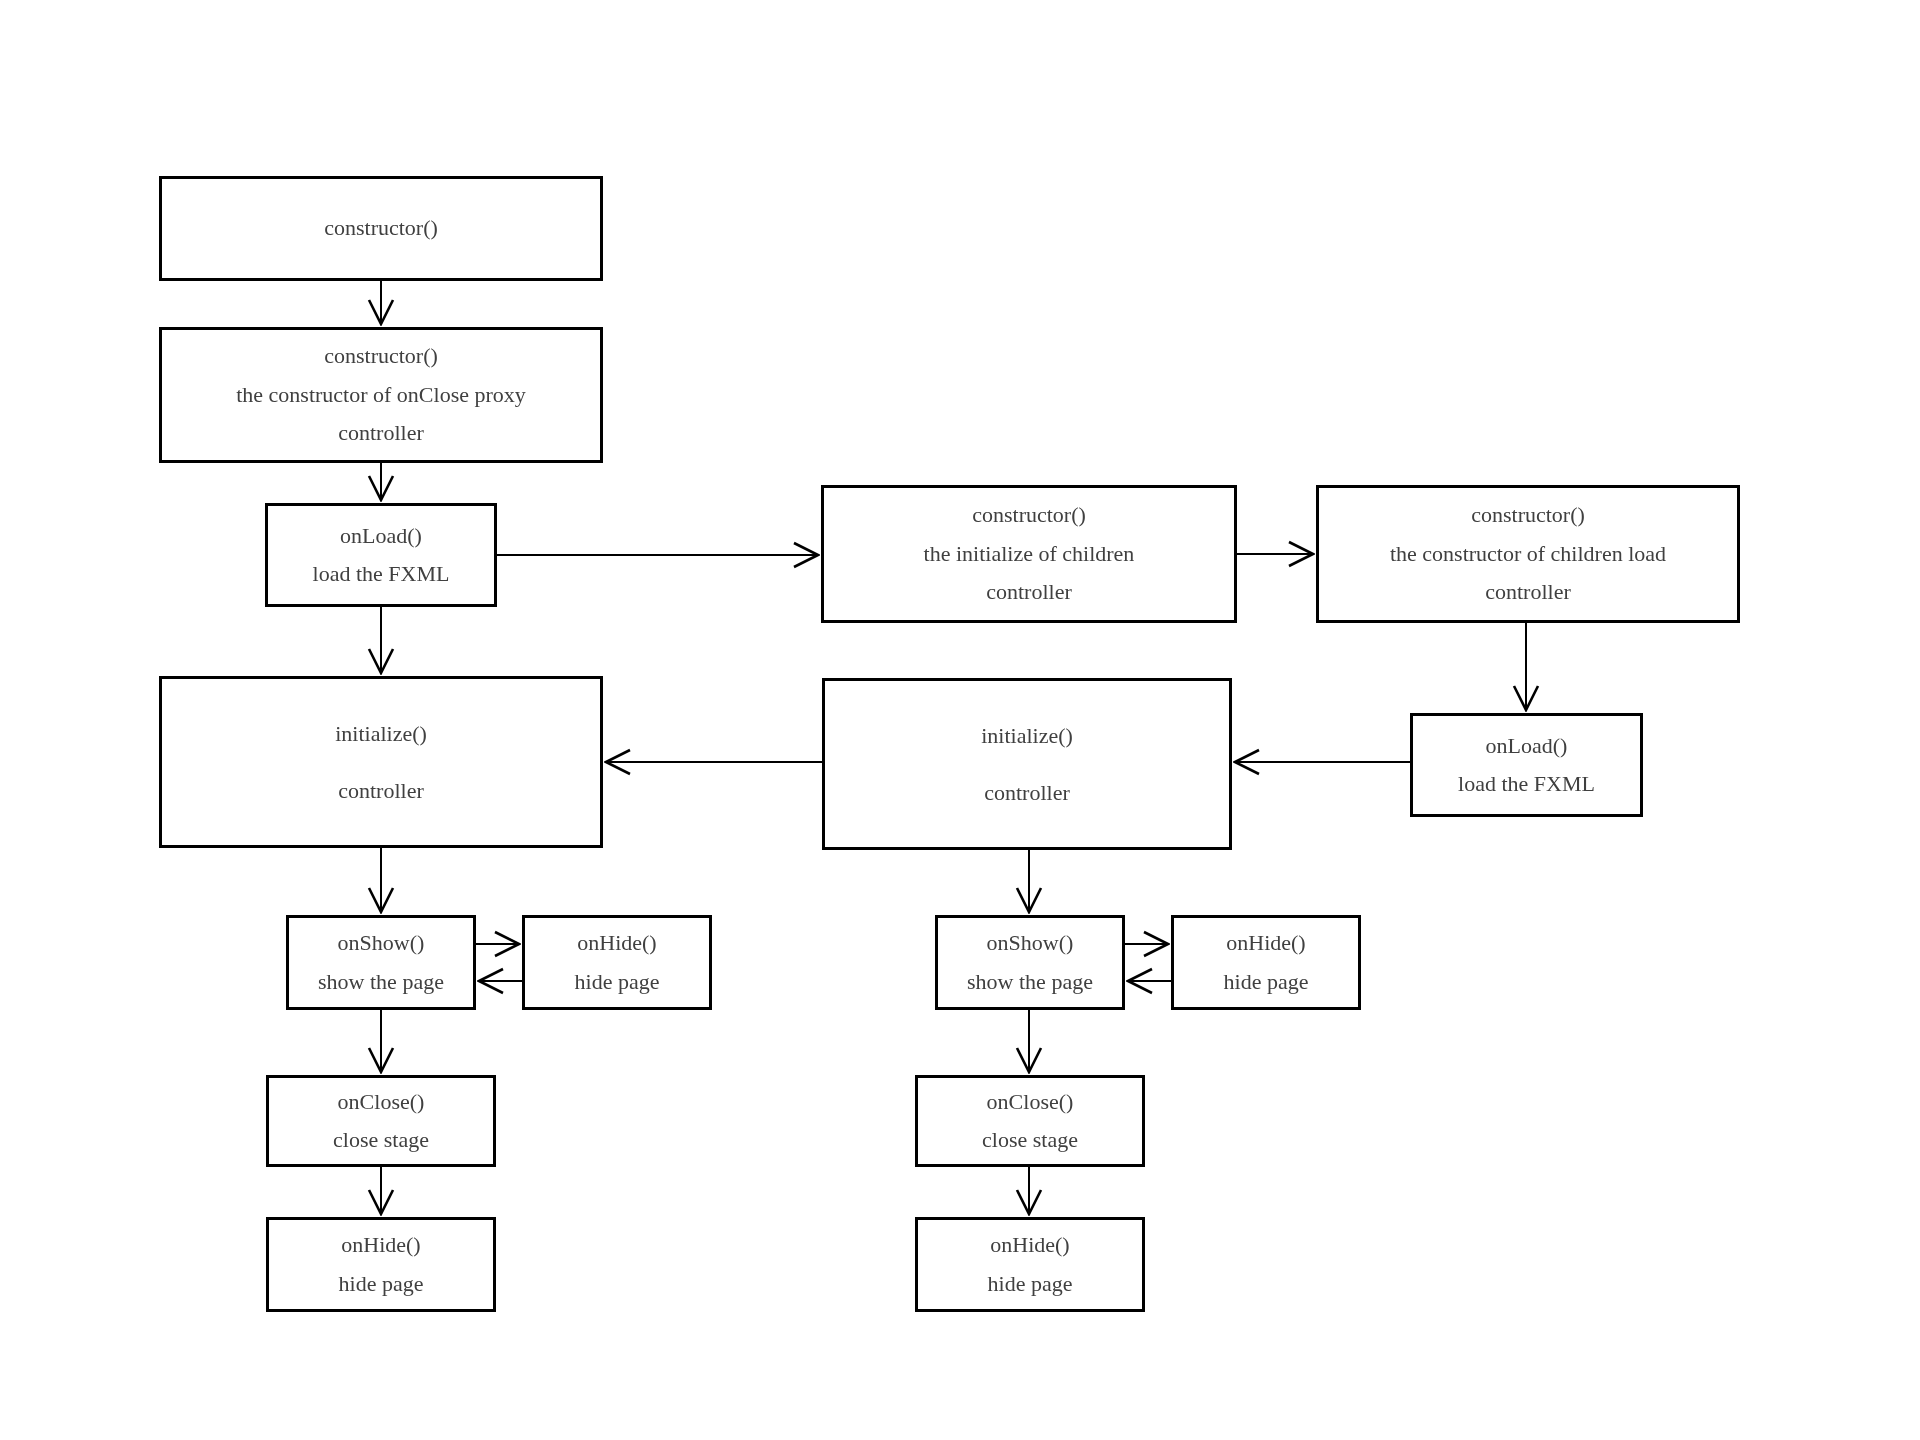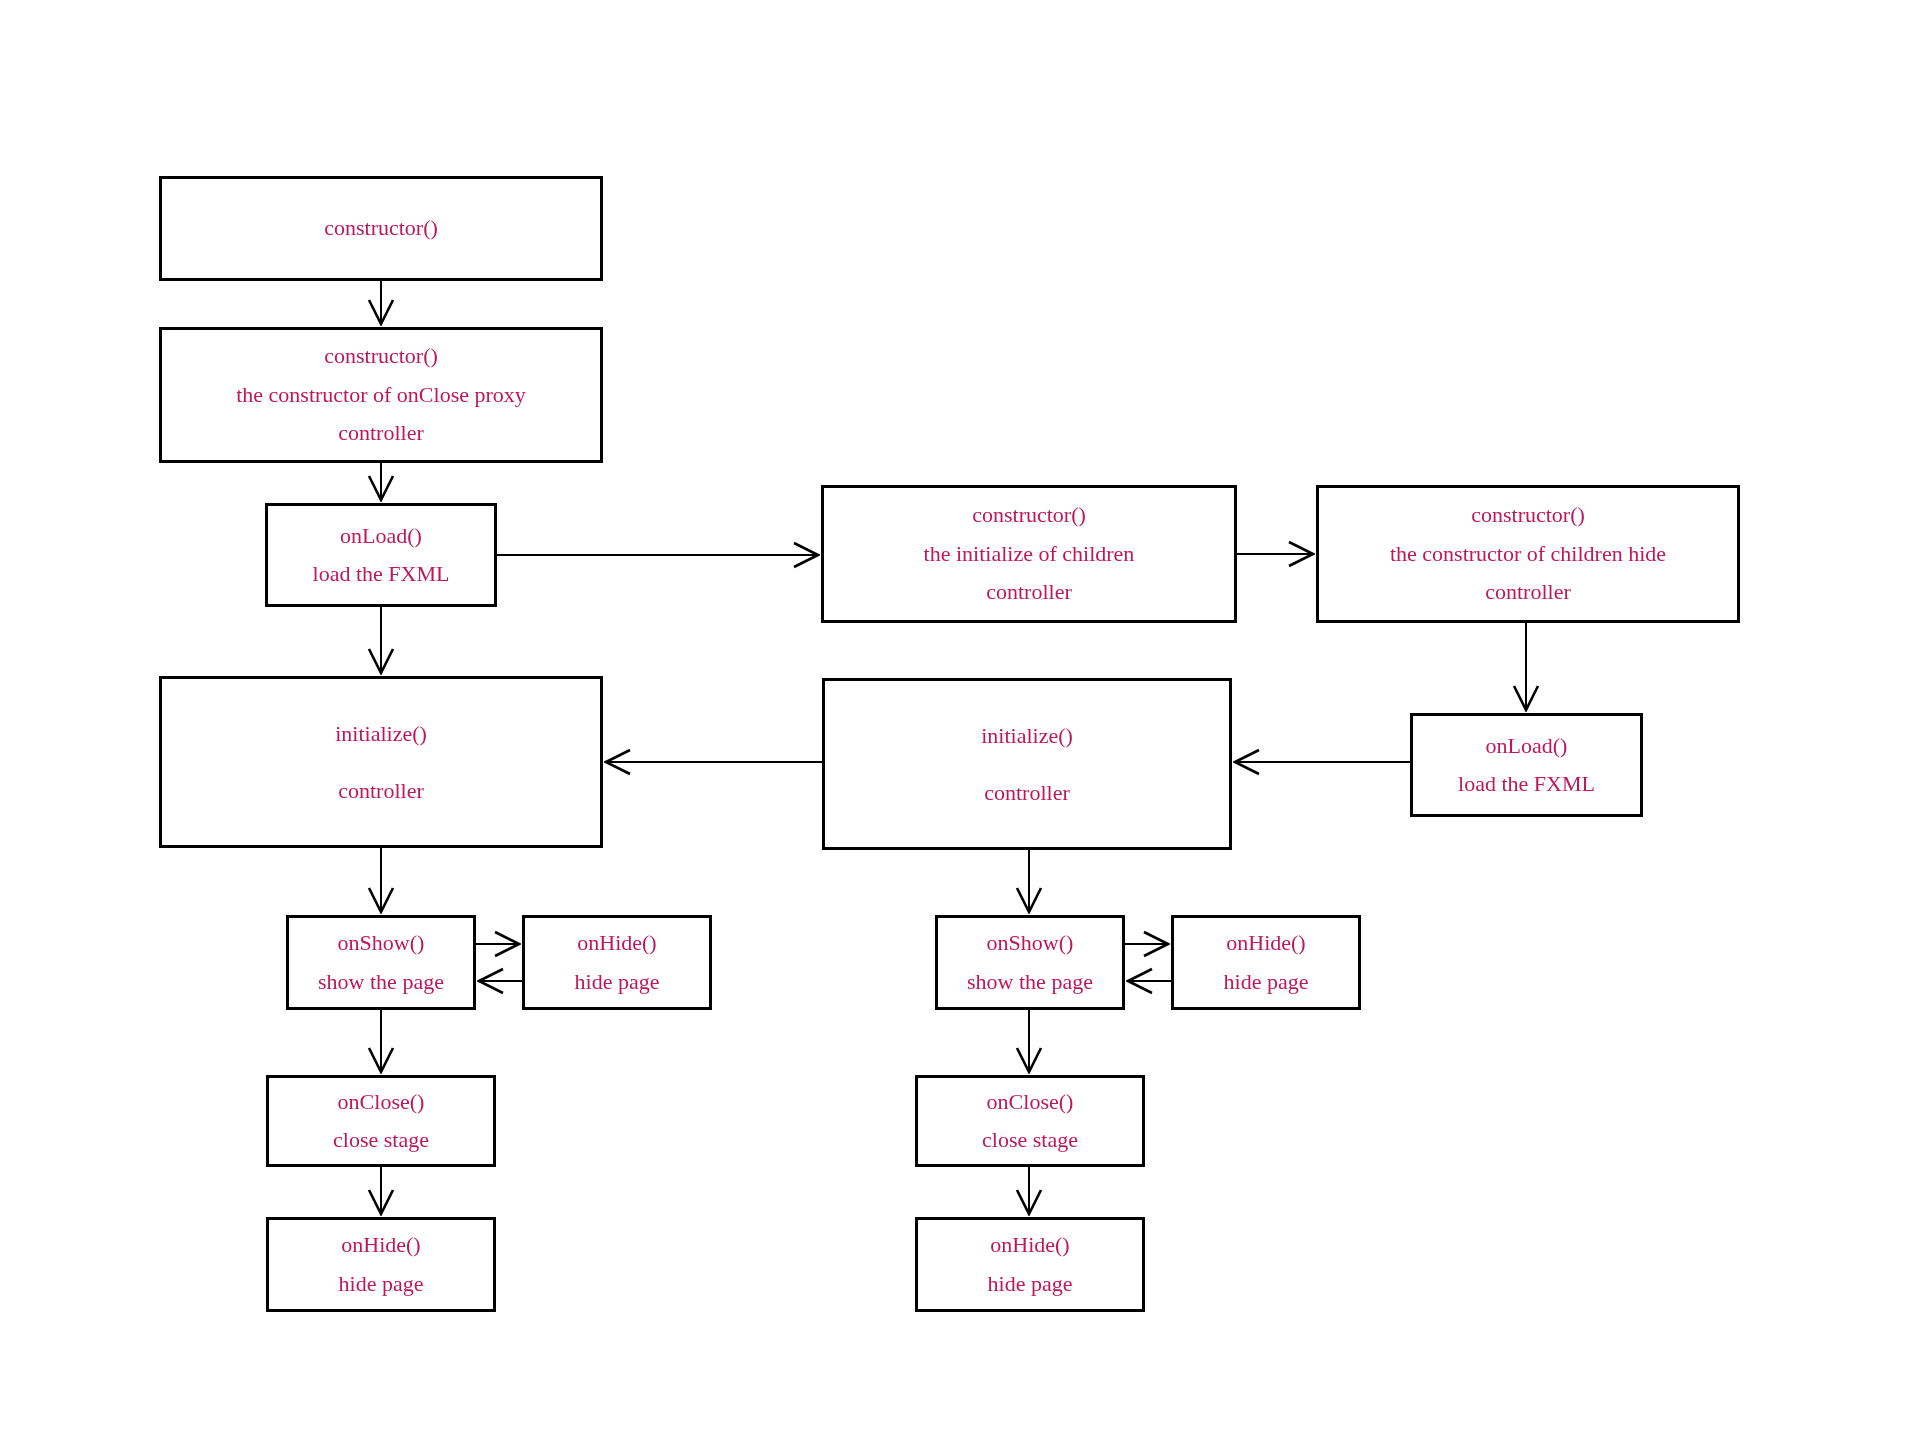--- a/index.html
+++ b/index.html
@@ -2,21 +2,21 @@
 <html><head>
 <meta charset="utf-8">
 <style>
   html, body { margin: 0; padding: 0; background: #ffffff; }
   #stage {
     position: relative;
     width: 1920px;
     height: 1440px;
     background: #ffffff;
     font-family: "Liberation Serif", "DejaVu Serif", serif;
-    color: #be185d;
+    color: #404040;
   }
   #wires { position: absolute; left: 0; top: 0; width: 1920px; height: 1440px; }
   .box {
     position: absolute;
     box-sizing: border-box;
     border: 3px solid #000000;
     background: #ffffff;
     display: flex;
     flex-direction: column;
     align-items: center;
@@ -122,21 +122,21 @@
   </div>
 
   <div class="box b9">
     <span class="bl">constructor()</span>
     <span class="bl">the initialize of children</span>
     <span class="bl">controller</span>
   </div>
 
   <div class="box b10">
     <span class="bl">constructor()</span>
-    <span class="bl">the constructor of children hide</span>
+    <span class="bl">the constructor of children load</span>
     <span class="bl">controller</span>
   </div>
 
   <div class="box b11">
     <span class="bl">onLoad()</span>
     <span class="bl">load the FXML</span>
   </div>
 
   <div class="box b12 tall">
     <span class="bl">initialize()</span>

